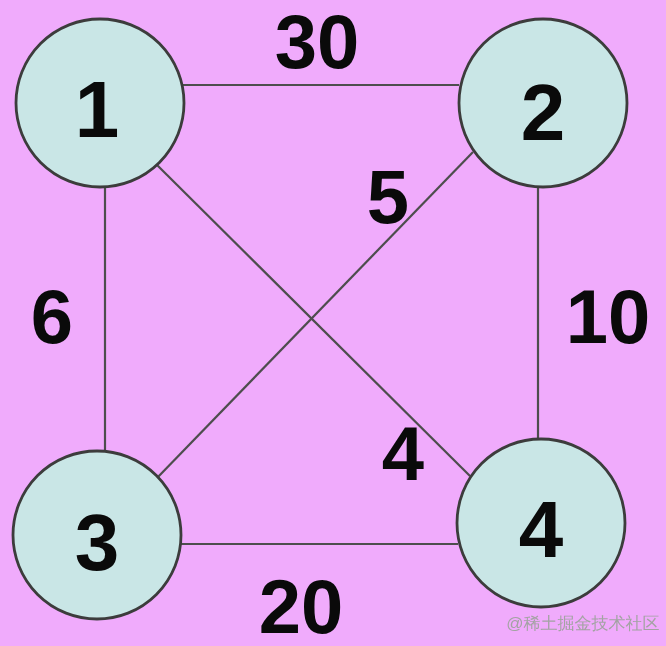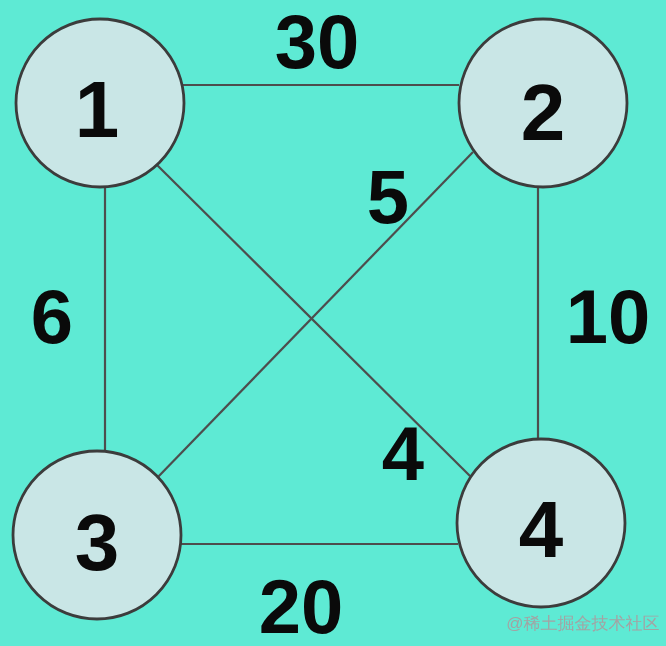--- a/index.html
+++ b/index.html
@@ -4,21 +4,21 @@
 <style>
   html, body {
     margin: 0;
     padding: 0;
     background: #ffffff;
   }
   .canvas {
     position: relative;
     width: 666px;
     height: 646px;
-    background: #5eead4;
+    background: #f0abfc;
     overflow: hidden;
     font-family: "Liberation Sans", sans-serif;
   }
   svg { display: block; }
   .edge-line {
     stroke: #4d4d4d;
     stroke-width: 2.2;
     fill: none;
   }
   .node-circle {

